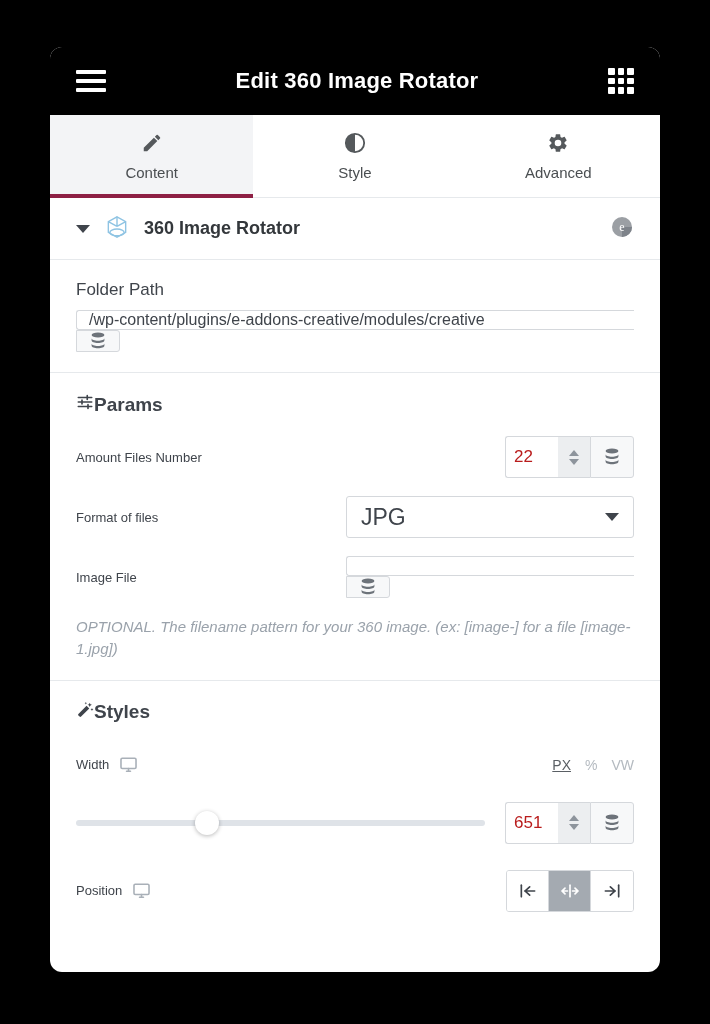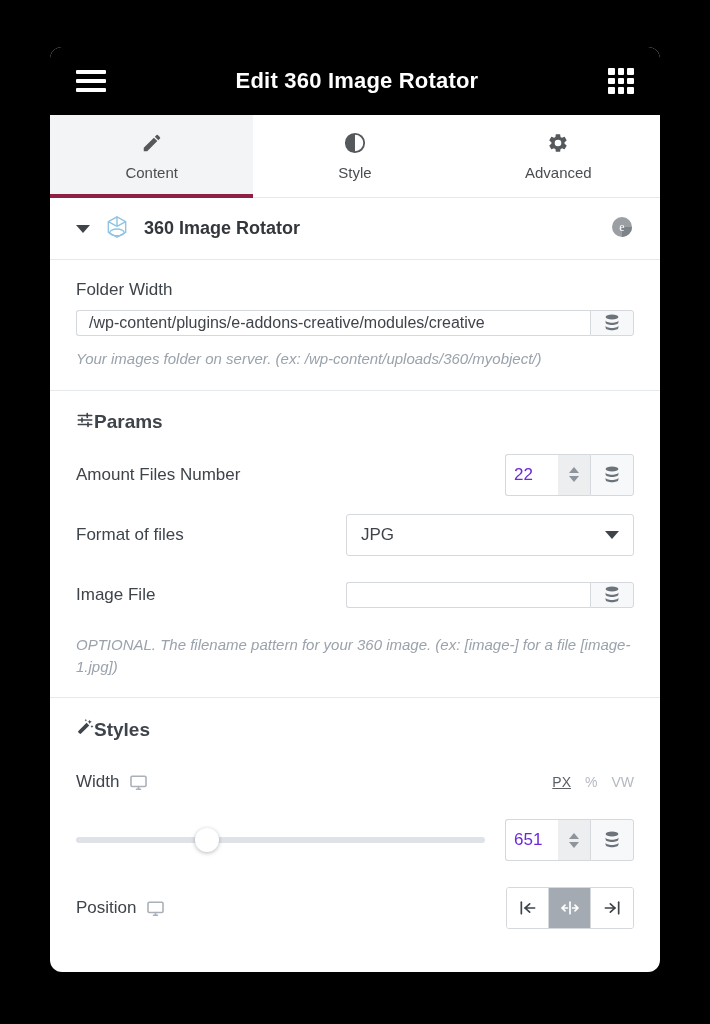--- a/index.html
+++ b/index.html
@@ -138,21 +138,22 @@
 
   .field-label {
     font-size: 17px;
     color: #3f444b;
     margin-bottom: 10px;
   }
 
   .input-group {
     display: flex;
     align-items: stretch;
-    height: 26px;
+    height: 42px;
+    flex-direction: column;
   }
   .text-input {
     flex: 1;
     border: 1px solid #d5d8dc;
     border-right: none;
     border-radius: 3px 0 0 3px;
     padding: 0 12px;
     font-size: 16px;
     color: #3f444b;
     font-family: "Liberation Sans", sans-serif;
@@ -190,21 +191,21 @@
 
   .row {
     display: flex;
     align-items: center;
     justify-content: space-between;
     min-height: 42px;
     margin-bottom: 18px;
   }
   .row:last-child { margin-bottom: 0; }
   .row-label {
-    font-size: 17px;
+    font-size: 13px;
     color: #3f444b;
     display: flex;
     align-items: center;
     gap: 10px;
   }
 
   
   .stepper-wrap {
     display: flex;
     align-items: stretch;
@@ -217,21 +218,21 @@
     border-right: none;
     border-radius: 3px 0 0 3px;
     background: #ffffff;
     overflow: hidden;
   }
   .stepper input {
     width: 52px;
     border: none;
     outline: none;
     font-size: 17px;
-    color: #6d28d9;
+    color: #b91c1c;
     padding: 0 8px;
     font-family: "Liberation Sans", sans-serif;
     background: transparent;
   }
   .spin {
     width: 32px;
     align-self: stretch;
     background: #eceef0;
     display: flex;
     flex-direction: column;
@@ -250,21 +251,21 @@
 
   
   .select-box {
     width: 288px;
     height: 42px;
     border: 1px solid #d5d8dc;
     border-radius: 3px;
     display: flex;
     align-items: center;
     padding: 0 14px;
-    font-size: 17px;
+    font-size: 23px;
     color: #3f444b;
     cursor: pointer;
     background: #ffffff;
   }
   .select-box .val { flex: 1; }
   .select-caret {
     width: 0; height: 0;
     border-left: 7px solid transparent;
     border-right: 7px solid transparent;
     border-top: 8px solid #3f444b;
@@ -406,32 +407,31 @@
         <circle cx="12" cy="12" r="10" fill="#9b9fa4"></circle>
         <path d="M12 22a10 10 0 0 0 10-10H12z" fill="#7e838a"></path>
         <text x="12" y="16.3" font-family="Liberation Serif, serif" font-size="12" fill="#ffffff" text-anchor="middle">e</text>
       </svg>
     </span>
   </div>
 
   <div class="body">
 
     <div class="section">
-      <div class="field-label">Folder Width</div>
+      <div class="field-label">Folder Path</div>
       <div class="input-group">
         <input class="text-input" type="text" value="/wp-content/plugins/e-addons-creative/modules/creative" style="">
         <div class="dyn-btn">
           <svg width="18" height="20" viewBox="0 0 18 20" fill="#6d737a">
             <ellipse cx="9" cy="4" rx="6.4" ry="2.5"></ellipse>
             <path d="M2.6 7.3c0 1.4 2.87 2.5 6.4 2.5s6.4-1.1 6.4-2.5v2.2c0 1.4-2.87 2.5-6.4 2.5s-6.4-1.1-6.4-2.5z"></path>
             <path d="M2.6 12.4c0 1.4 2.87 2.5 6.4 2.5s6.4-1.1 6.4-2.5v2.3c0 1.4-2.87 2.5-6.4 2.5s-6.4-1.1-6.4-2.5z"></path>
           </svg>
         </div>
       </div>
-      <div class="hint">Your images folder on server. (ex: /wp-content/uploads/360/myobject/)</div>
     </div>
 
     <div class="section">
       <div class="sec-heading">
         <span>
           <svg width="18" height="18" viewBox="0 0 24 24" stroke="#3f444b" stroke-width="2" fill="none" stroke-linecap="round">
             <path d="M3 6h18M3 12h18M3 18h18"></path>
             <path d="M15 3.5v5M8 9.5v5M16 15.5v5" stroke-width="2.2"></path>
           </svg>
         </span>

